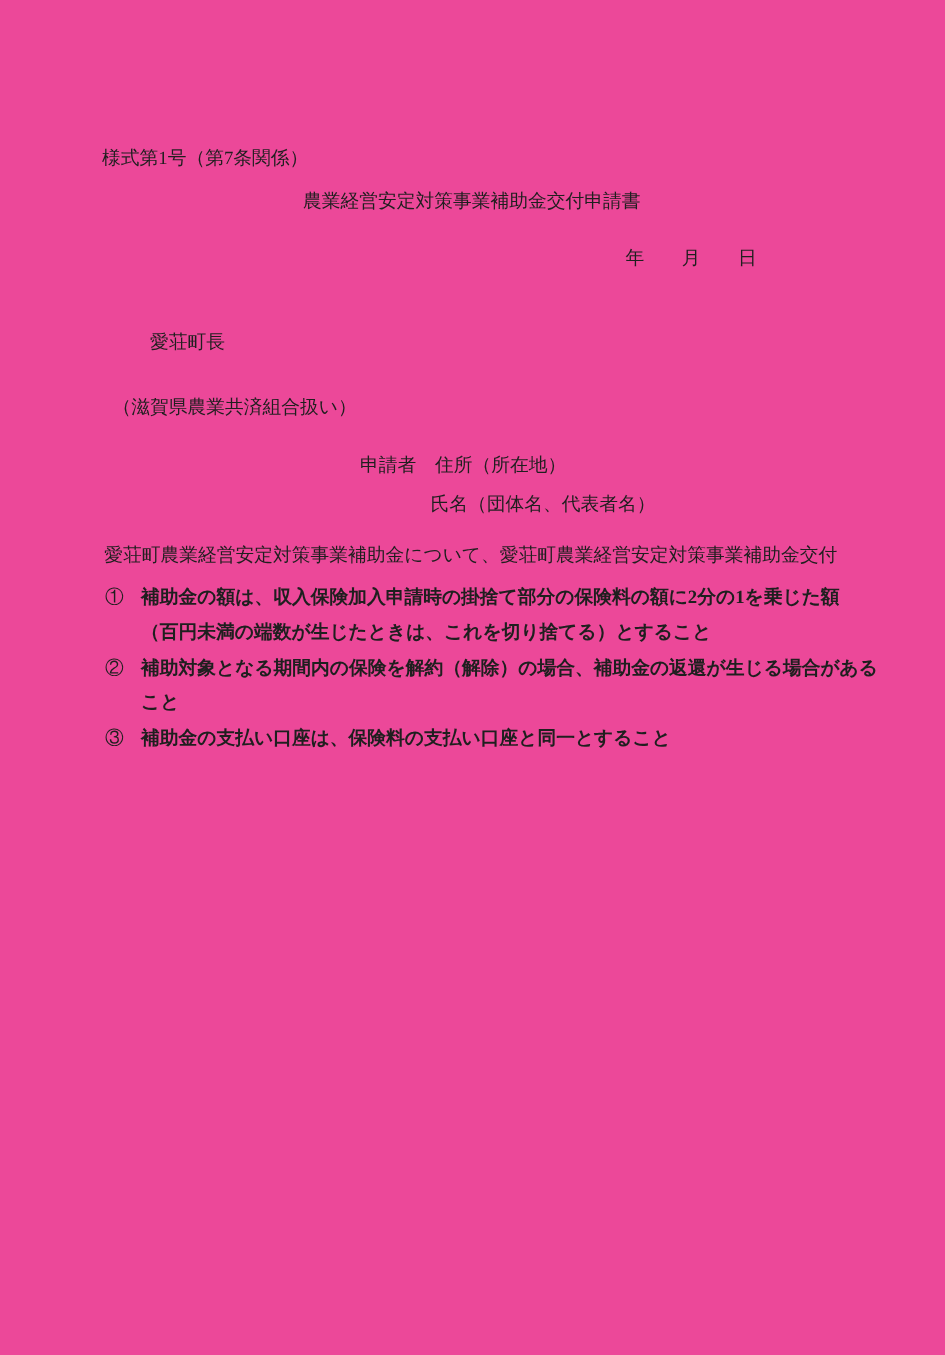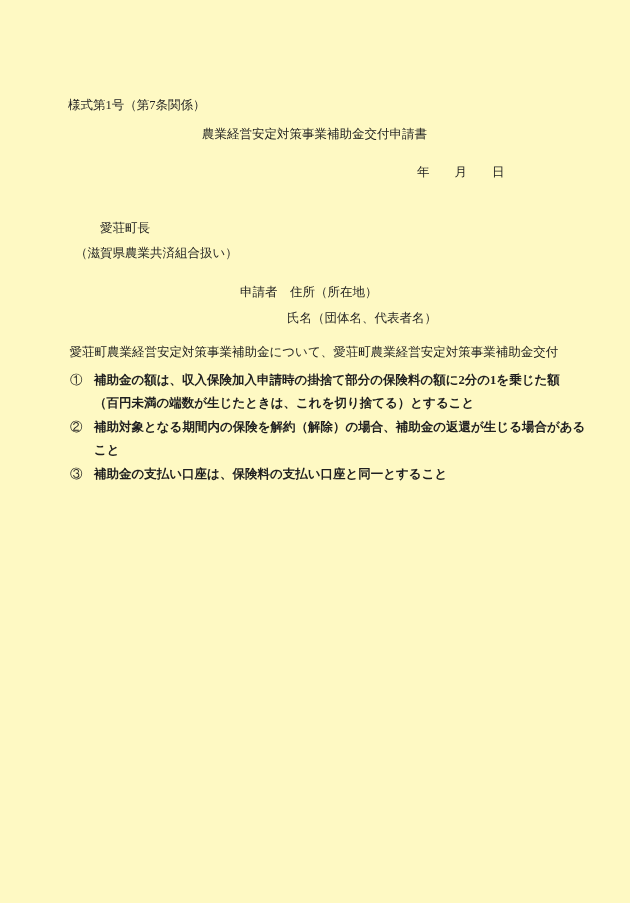--- a/index.html
+++ b/index.html
@@ -2,33 +2,33 @@
 <html lang="ja"><head>
 <meta charset="utf-8">
 <style>
   * { margin: 0; padding: 0; box-sizing: border-box; }
   html, body { background: #e8e8e8; }
   .page {
     position: relative;
     width: 630px;
     height: 903px;
     margin: 0 auto;
-    background: #fef9c3;
+    background: #ec4899;
     color: #1f1f1f;
     font-family: "Liberation Serif", "DejaVu Serif", serif;
     font-size: 12.5px;
     line-height: 23.5px;
     padding: 93.5px 58px 0 57px;
     overflow: hidden;
   }
   .form-number { margin-left: 11px; }
   .doc-title { margin-top: 6px; text-align: center; font-weight: normal; font-size: 12.5px; }
   .date-line { margin-top: 14.5px; padding-left: 360px; white-space: nowrap; }
   .addressee { margin-top: 32.5px; margin-left: 43px; }
-  .addressee-note { margin-top: 1px; margin-left: 18px; }
+  .addressee-note { margin-top: 19px; margin-left: 18px; }
   .applicant-address { margin-top: 16.5px; margin-left: 183px; font-family: Liberation Mono, monospace; }
   .applicant-name { margin-top: 1.5px; margin-left: 230px; }
   .body-paragraph { margin-top: 10.5px; }
   .para-line { white-space: nowrap; }
   .conditions { margin-top: 4.5px; padding-left: 13px; }
   .item { display: flex; align-items: flex-start; }
   .item-marker { width: 24px; flex-shrink: 0; }
   .item-lines { flex: 1; min-width: 0; font-weight: bold; }
   .item-line { display: block; white-space: nowrap; }
 </style>

